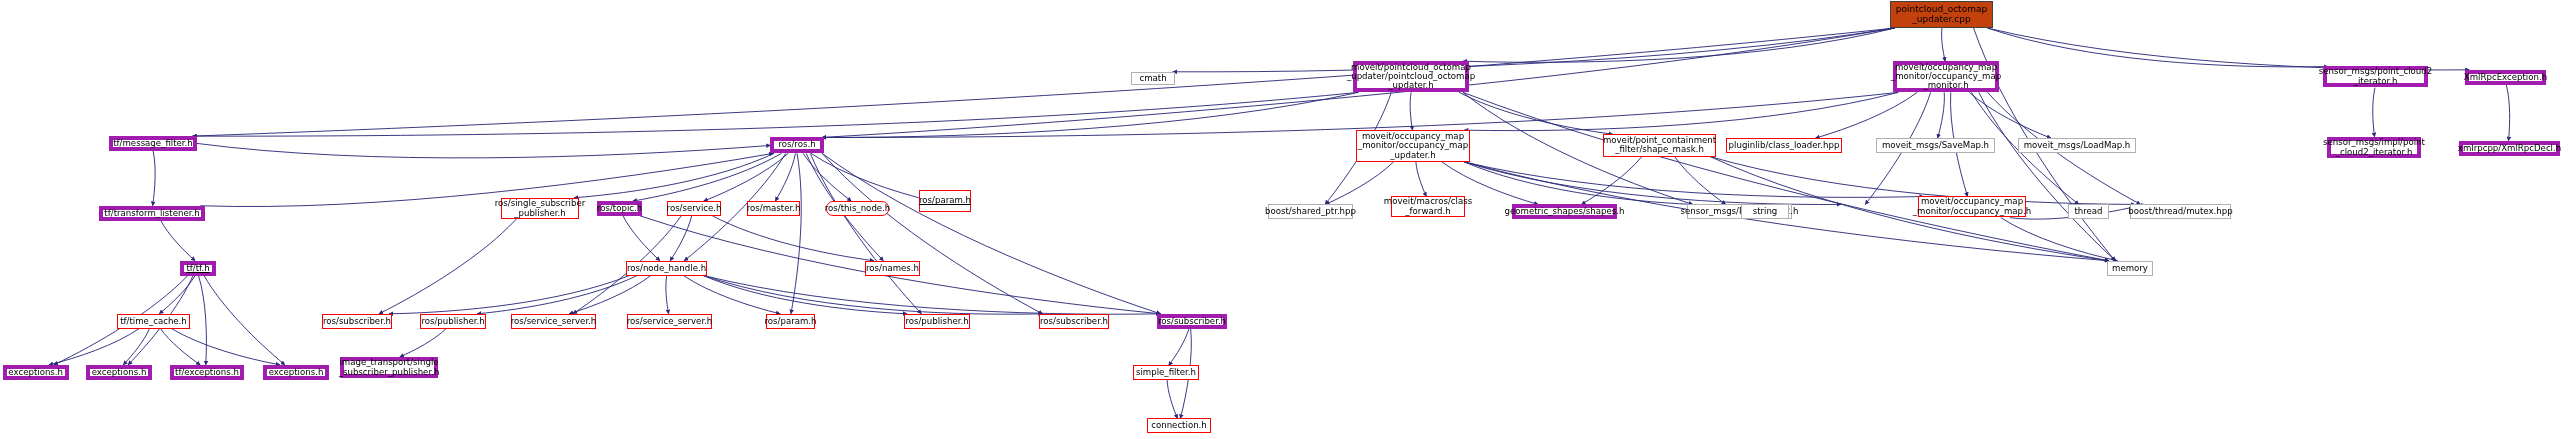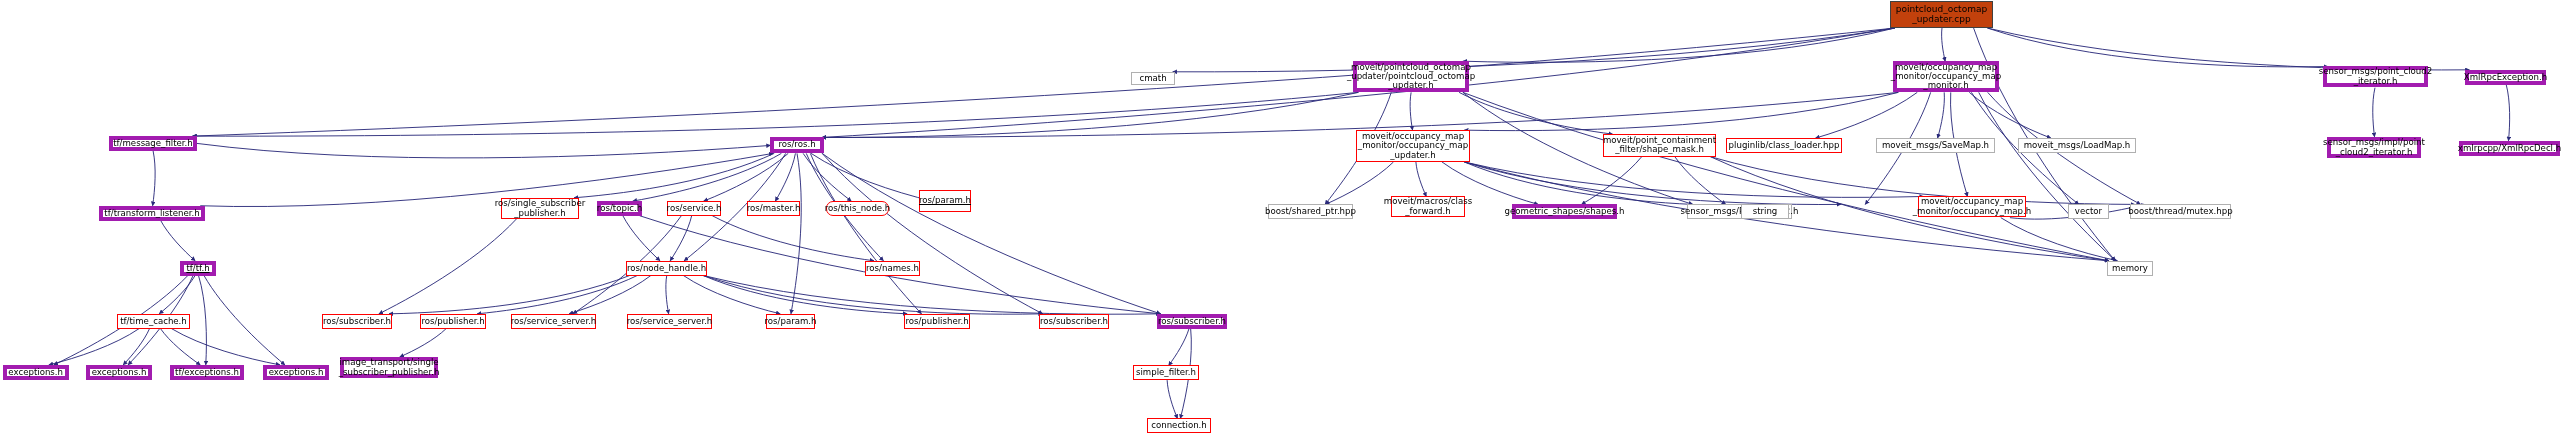--- a/index.html
+++ b/index.html
@@ -170,21 +170,21 @@
       <div class="node red" style="left: 826px; top: 201px; width: 63px; height: 14.6px; border-radius: 7px;">ros/this_node.h</div>
       <div class="node red" style="left: 919px; top: 190px; width: 52px; height: 22px; text-decoration: underline;">ros/param.h</div>
       <div class="node grey" style="left: 1268px; top: 204px; width: 85px; height: 14.6px;">boost/shared_ptr.hpp</div>
       <div class="node red" style="left: 1391px; top: 196px; width: 74px; height: 21px;">moveit/macros/class
 _forward.h</div>
       <div class="node black" style="left: 1512px; top: 204px; width: 105px; height: 14.6px;">geometric_shapes/shapes.h</div>
       <div class="node grey" style="left: 1687px; top: 204px; width: 105px; height: 14.6px;">sensor_msgs/PointCloud2.h</div>
       <div class="node grey" style="left: 1741px; top: 204px; width: 48px; height: 14.6px;">string</div>
       <div class="node red" style="left: 1918px; top: 196px; width: 108px; height: 21px;">moveit/occupancy_map
 _monitor/occupancy_map.h</div>
-      <div class="node grey" style="left: 2068px; top: 204px; width: 41px; height: 14.6px;">vector</div>
+      <div class="node grey" style="left: 2068px; top: 204px; width: 41px; height: 14.6px;">thread</div>
       <div class="node grey" style="left: 2130px; top: 204px; width: 101px; height: 14.6px;">boost/thread/mutex.hpp</div>
       <div class="node black" style="left: 180px; top: 261px; width: 36px; height: 14.6px; text-decoration: underline;">tf/tf.h</div>
       <div class="node red" style="left: 626px; top: 261px; width: 81px; height: 14.6px;">ros/node_handle.h</div>
       <div class="node red" style="left: 865px; top: 261px; width: 55px; height: 14.6px;">ros/names.h</div>
       <div class="node grey" style="left: 2107px; top: 261px; width: 46px; height: 14.6px;">memory</div>
       <div class="node red" style="left: 117px; top: 314px; width: 73px; height: 14.6px;">tf/time_cache.h</div>
       <div class="node red" style="left: 322px; top: 314px; width: 70px; height: 14.6px;">ros/subscriber.h</div>
       <div class="node red" style="left: 420px; top: 314px; width: 66px; height: 14.6px;">ros/publisher.h</div>
       <div class="node red" style="left: 511px; top: 314px; width: 85px; height: 14.6px;">ros/service_server.h</div>
       <div class="node red" style="left: 627px; top: 314px; width: 85px; height: 14.6px;">ros/service_server.h</div>

